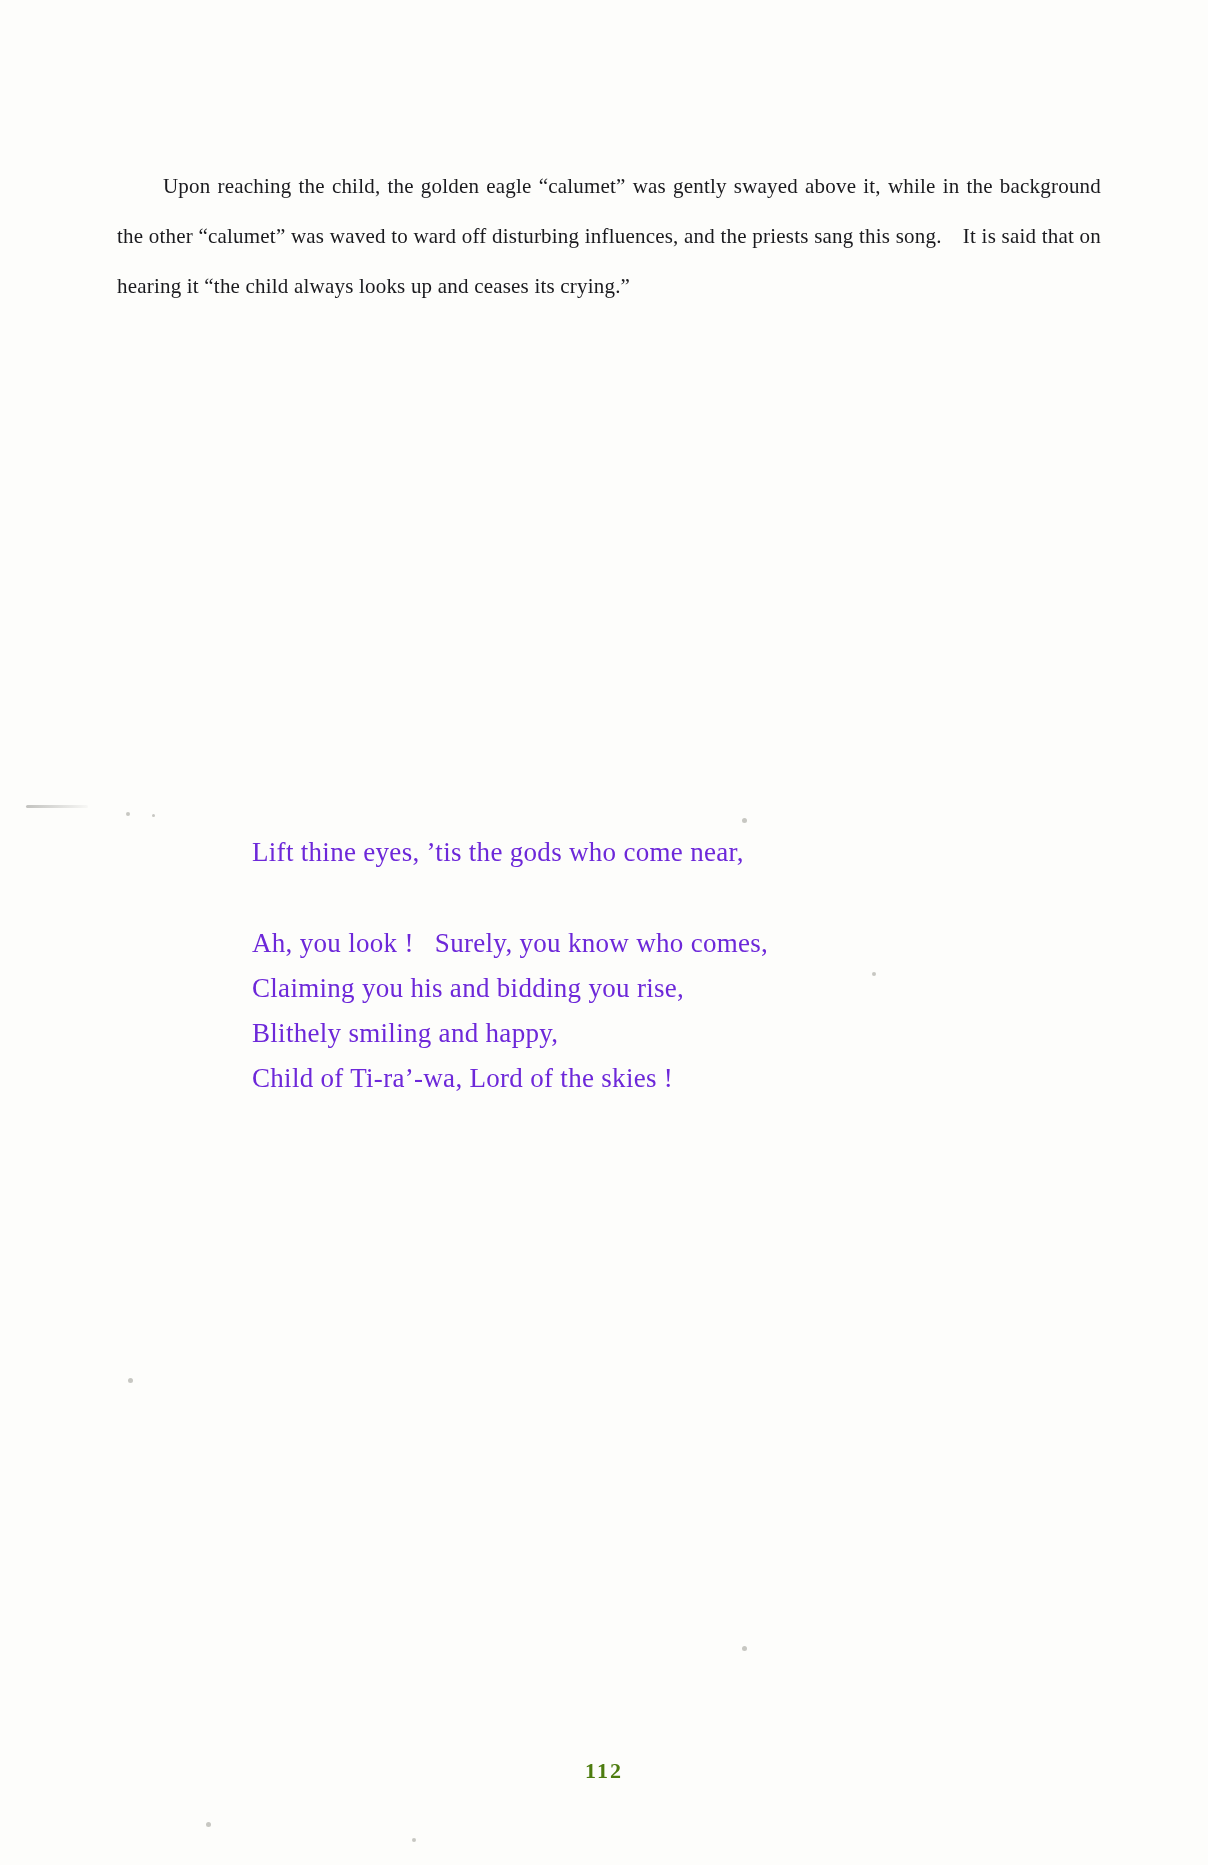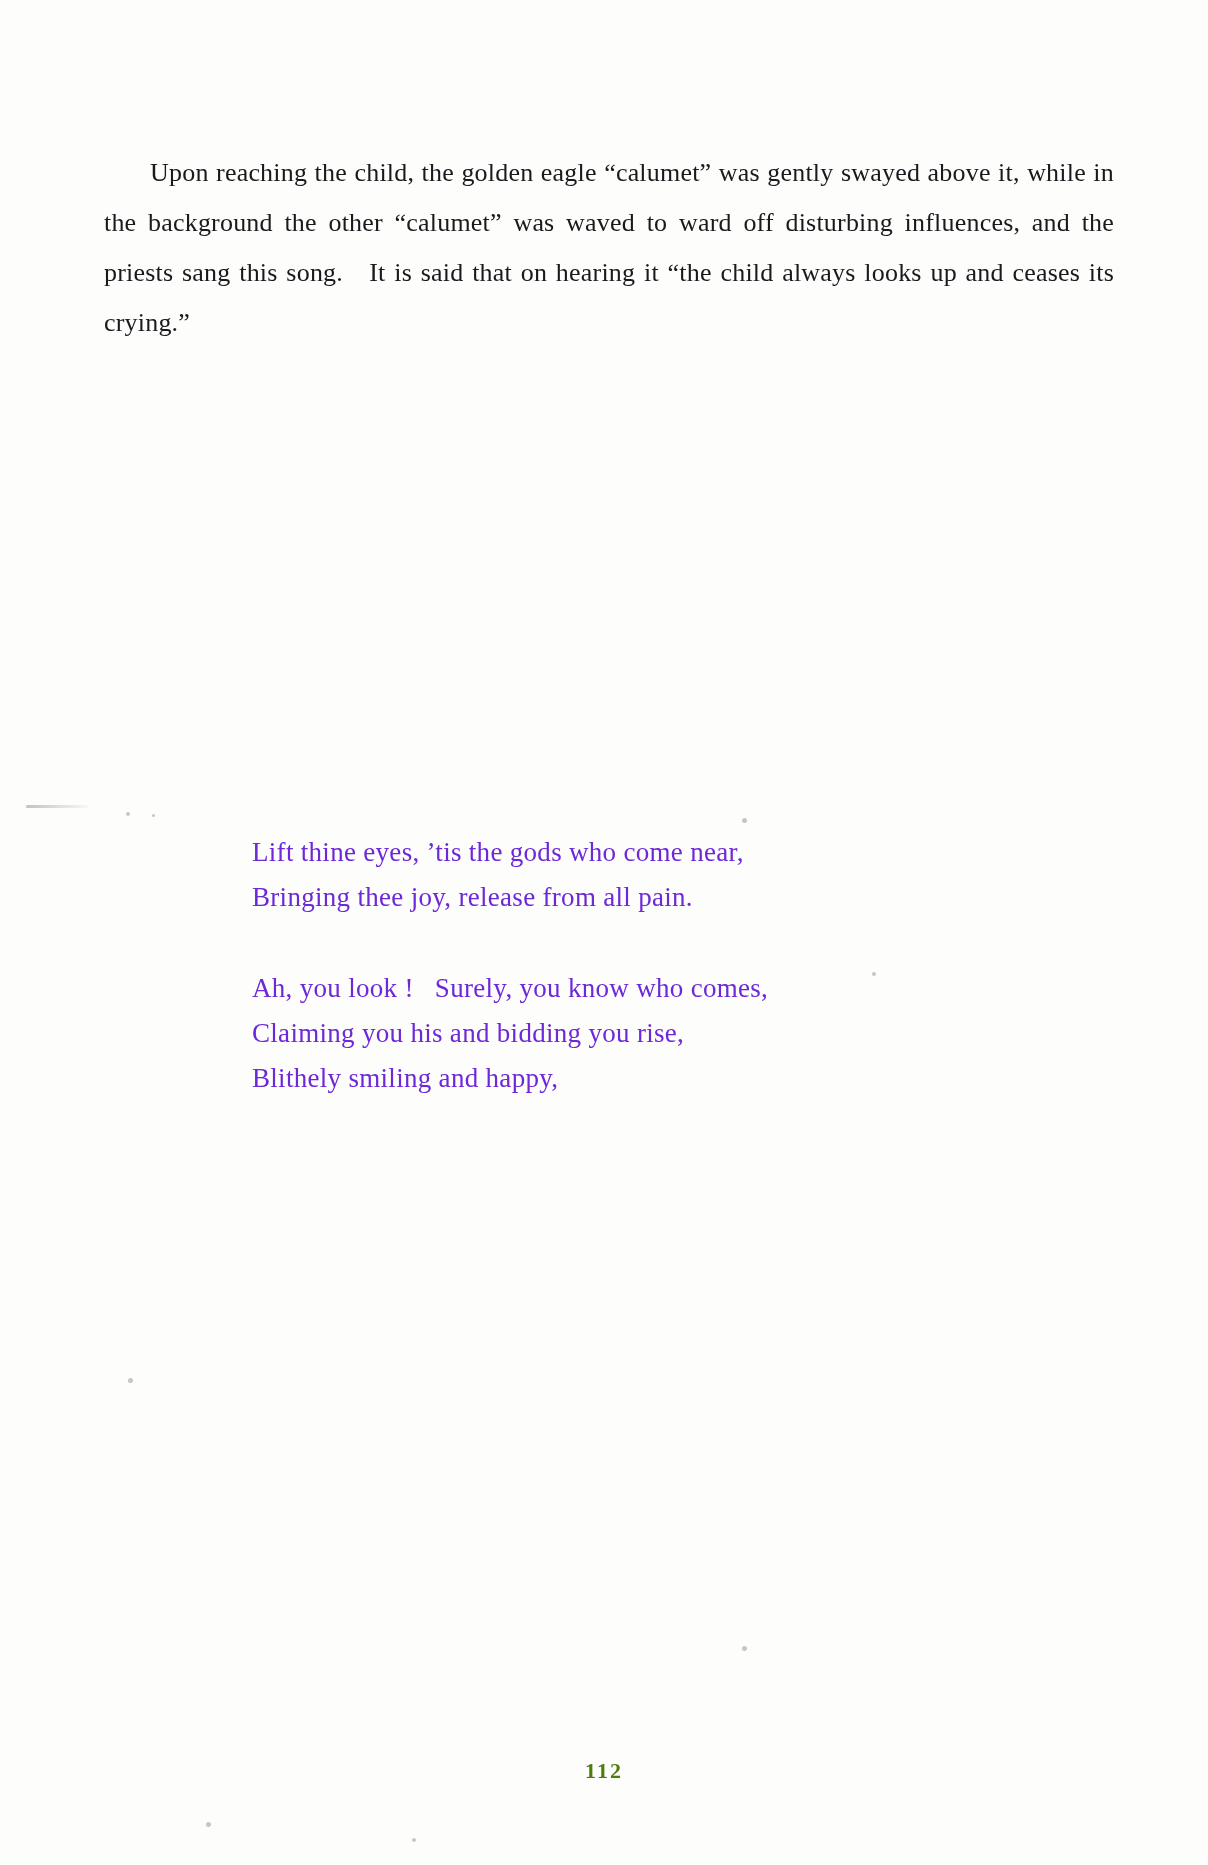--- a/index.html
+++ b/index.html
@@ -34,22 +34,22 @@
     word-spacing: 7px;
     color: #17171b;
   }
   .body-block {
     position: absolute;
     left: 104px;
     top: 148px;
     width: 1010px;
   }
   p.para {
-    margin: 0;
-    font-size: 26px;
+    margin: 13px;
+    font-size: 21px;
     line-height: 50px;
     text-align: justify;
     text-indent: 46px;
     color: #1a1a1e;
     letter-spacing: 0.2px;
   }
   p.para + p.para {
     margin-top: 2px;
   }
   .verse-block {
@@ -100,26 +100,26 @@
 <div class="page">
 
 
   <div class="body-block">
     <p class="para">Upon reaching the child, the golden eagle “calumet” was gently swayed above it, while in the background the other “calumet” was waved to ward off disturbing influences, and the priests sang this song. It is said that on hearing it “the child always looks up and ceases its crying.”</p>
   </div>
 
   <div class="verse-block">
     <div class="stanza">
       <div class="line">Lift thine eyes, ’tis the gods who come near,</div>
-      <div class="line">Bringing thee joy, release from all pain.</div>
     </div>
     <div class="stanza">
       <div class="line">Ah, you look !   Surely, you know who comes,</div>
       <div class="line">Claiming you his and bidding you rise,</div>
       <div class="line">Blithely smiling and happy,</div>
+      <div class="line">Child of Ti-ra’-wa, Lord of the skies !</div>
     </div>
   </div>
 
   <div class="folio">112</div>
 
   <div class="smudge" style="left:26px; top:805px; width:62px;"></div>
   <div class="speck" style="left:126px; top:812px; width:4px; height:4px;"></div>
   <div class="speck" style="left:152px; top:814px; width:3px; height:3px;"></div>
   <div class="speck" style="left:742px; top:818px; width:5px; height:5px;"></div>
   <div class="speck" style="left:872px; top:972px; width:4px; height:4px;"></div>

